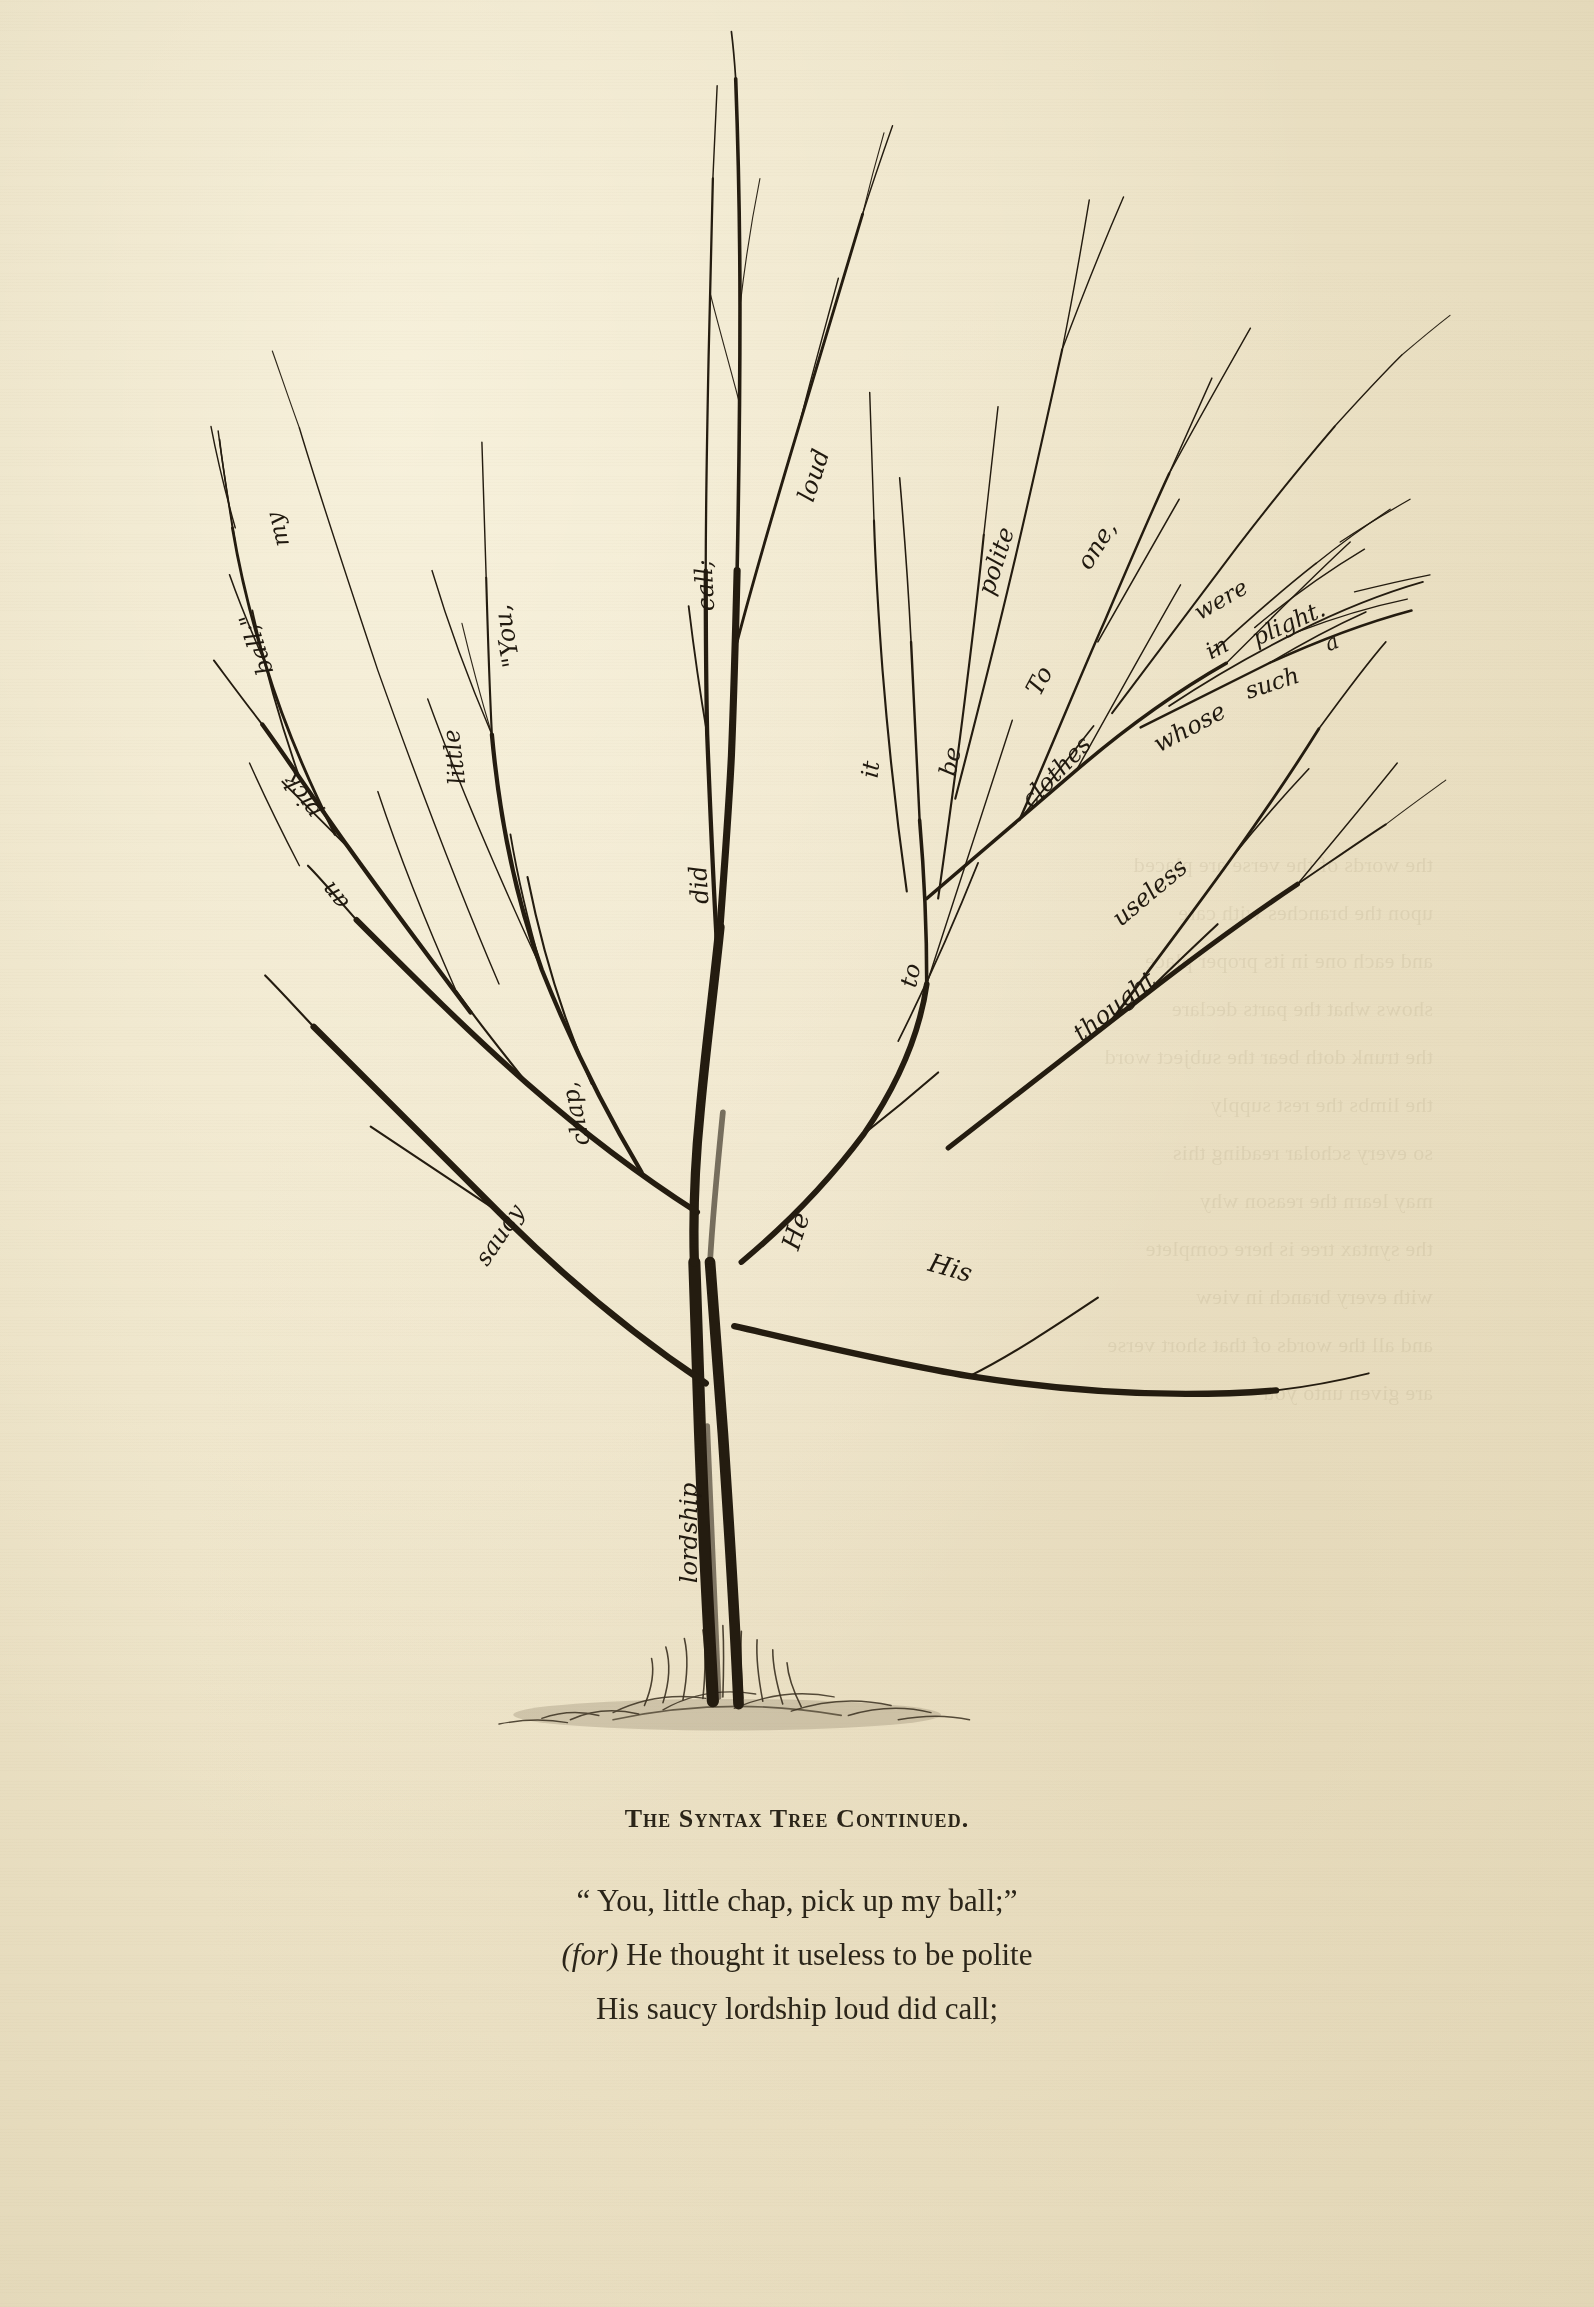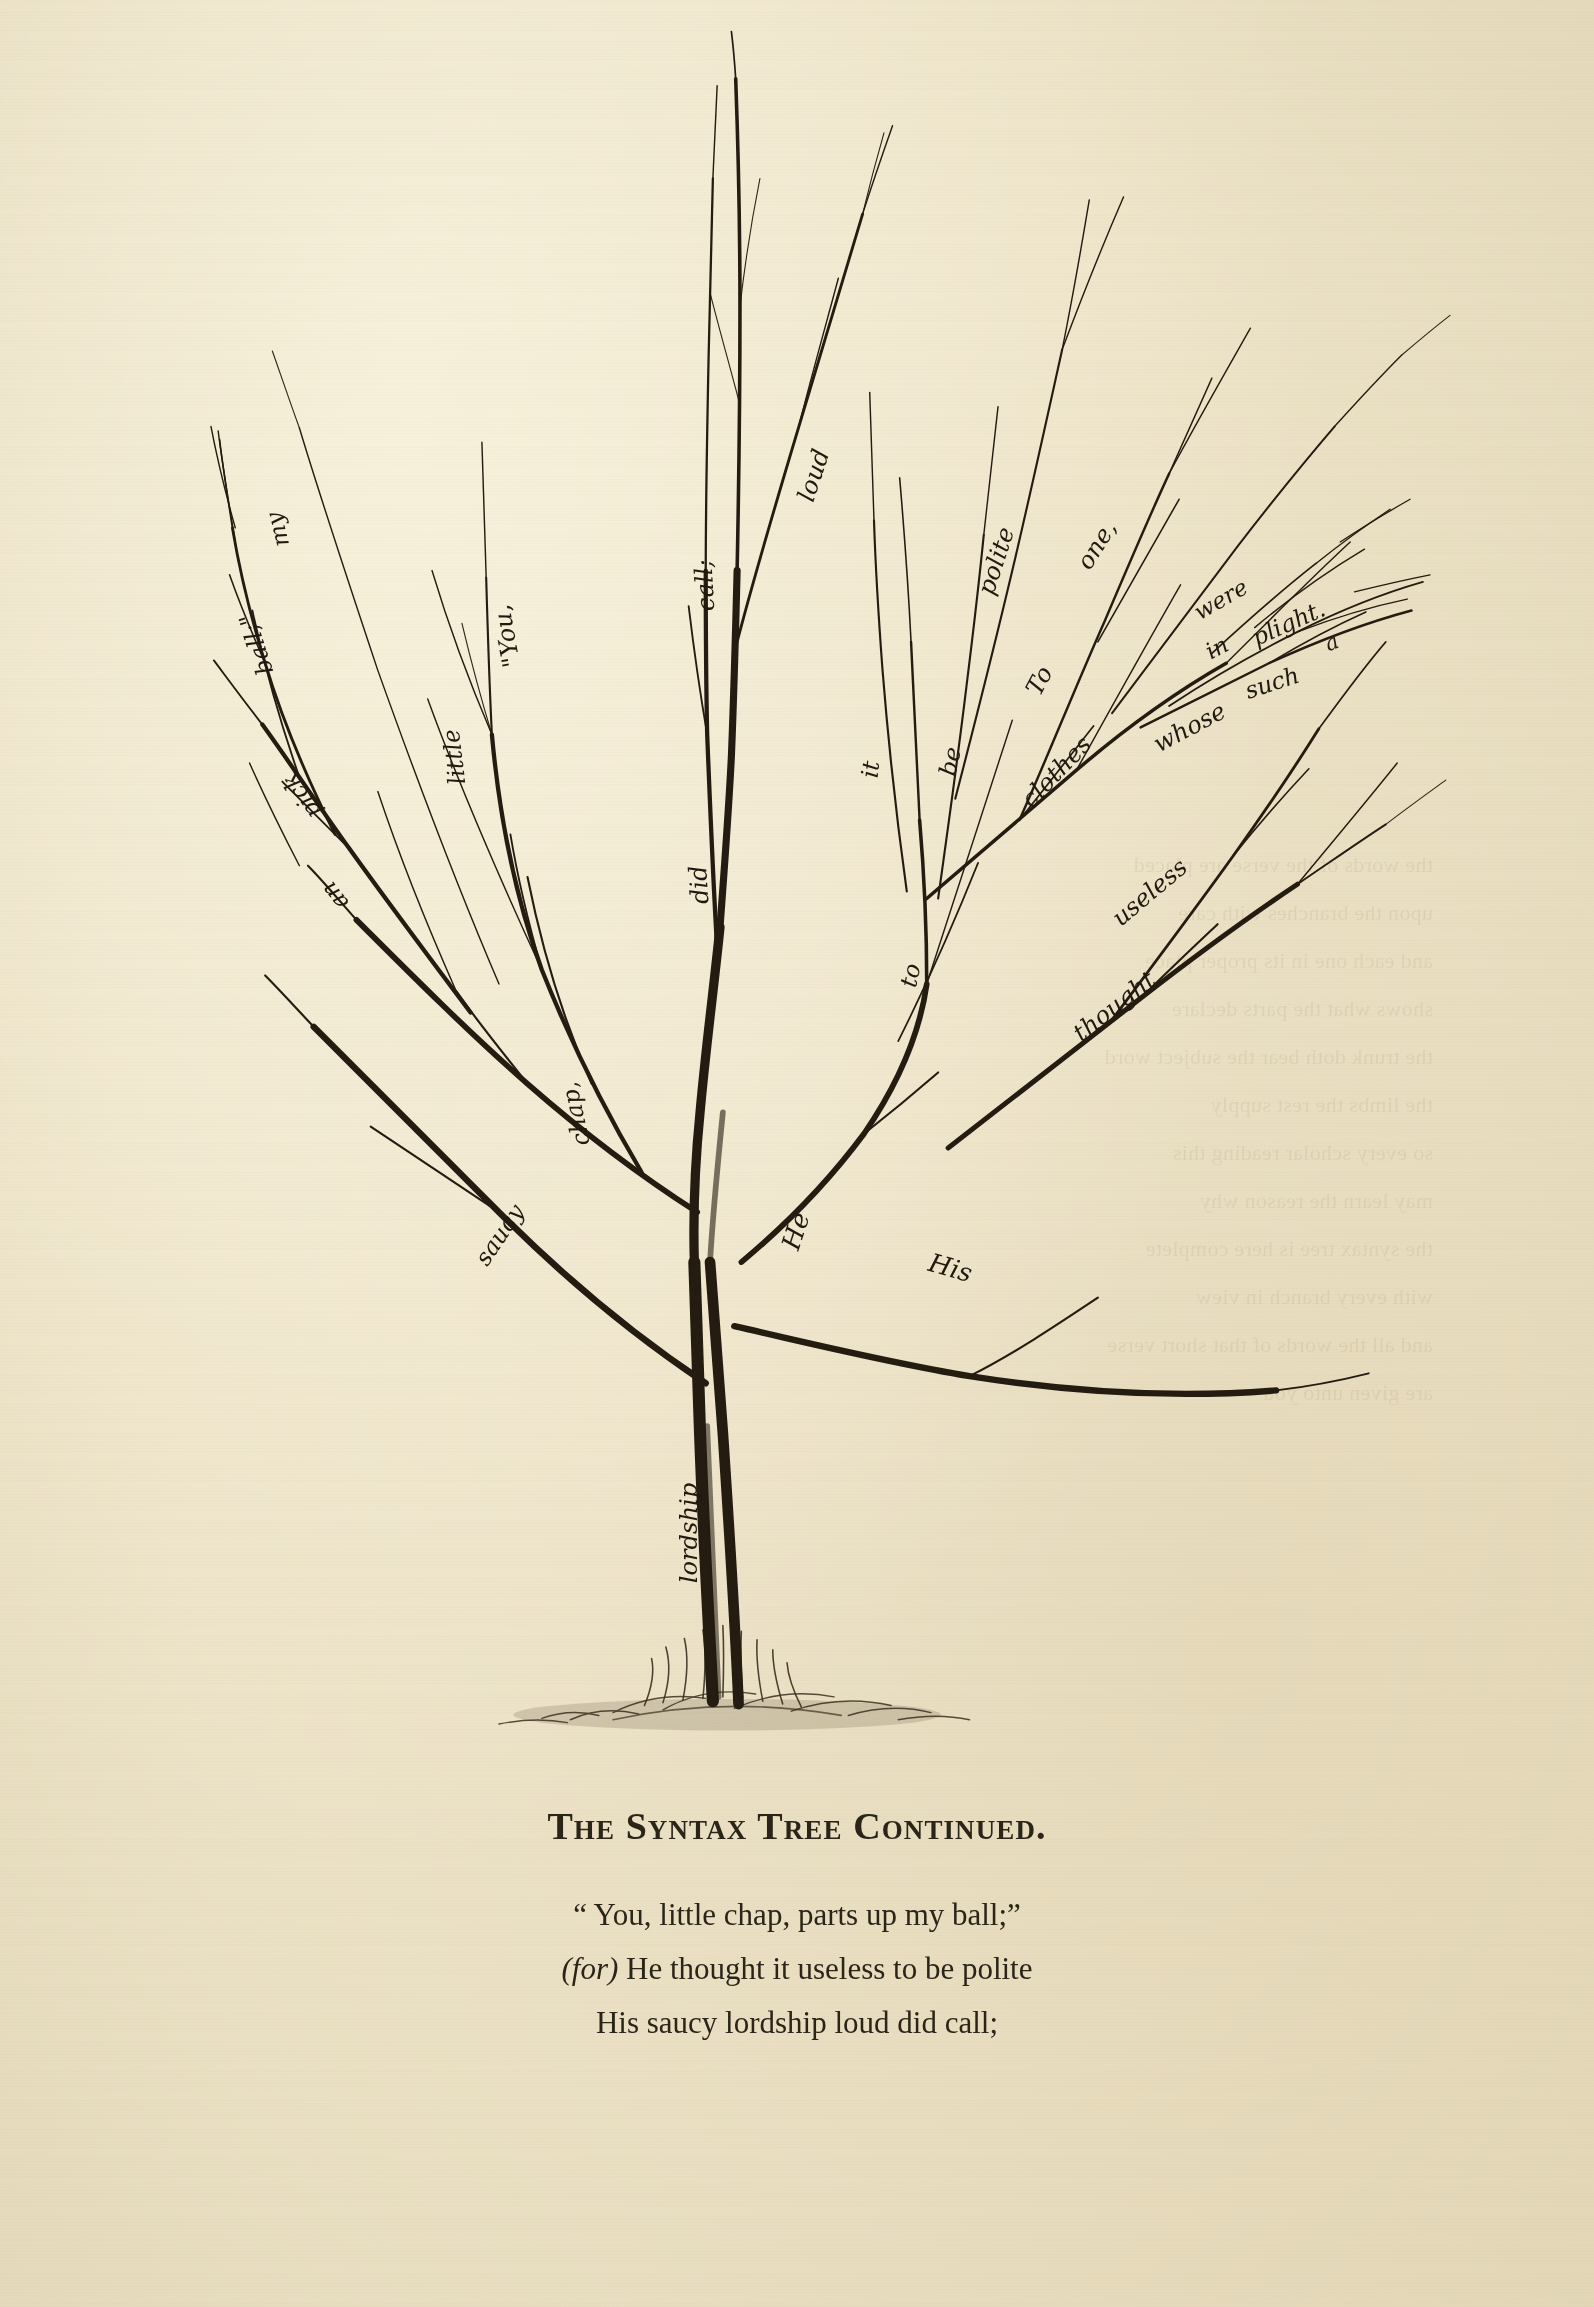--- a/index.html
+++ b/index.html
@@ -69,21 +69,21 @@
   }
   .lesson-title{
     font-weight: bold;
     font-size: 31px;
     letter-spacing: 1.6px;
     font-variant: small-caps;
     text-transform: uppercase;
     margin: 0 0 46px 0;
   }
   .subtitle{
-    font-size: 38px;
+    font-size: 26px;
     letter-spacing: 1.1px;
     font-variant: small-caps;
     margin: 0 0 40px 0;
   }
   .verse{
     font-size: 31px;
     line-height: 54px;
     margin: 0 auto;
     width: 1141px;
     text-align:center;
@@ -317,21 +317,21 @@
     <text class="lbl" x="1812" y="884" font-size="33" transform="rotate(-24 1812 884)" text-anchor="middle">plight.</text>
     <text class="lbl" x="1788" y="968" font-size="33" transform="rotate(-18 1788 968)" text-anchor="middle">such</text>
     <text class="lbl" x="1872" y="910" font-size="30" transform="rotate(-22 1872 910)" text-anchor="middle">a</text>
   </g>
 </svg>
 </div>
 
 <div class="caption-block">
   <h2 class="subtitle">The Syntax Tree Continued.</h2>
   <div class="verse">
-    <div class="line">“ You, little chap,  parts up my ball;”</div>
+    <div class="line">“ You, little chap,  pick up my ball;”</div>
     <div class="line">
       <span class="forpar">(for)</span>
       <span>He thought it useless to be polite</span>
     </div>
     <div class="line">His saucy lordship loud did call;</div>
   </div>
 </div>
 
 
 </body></html>

